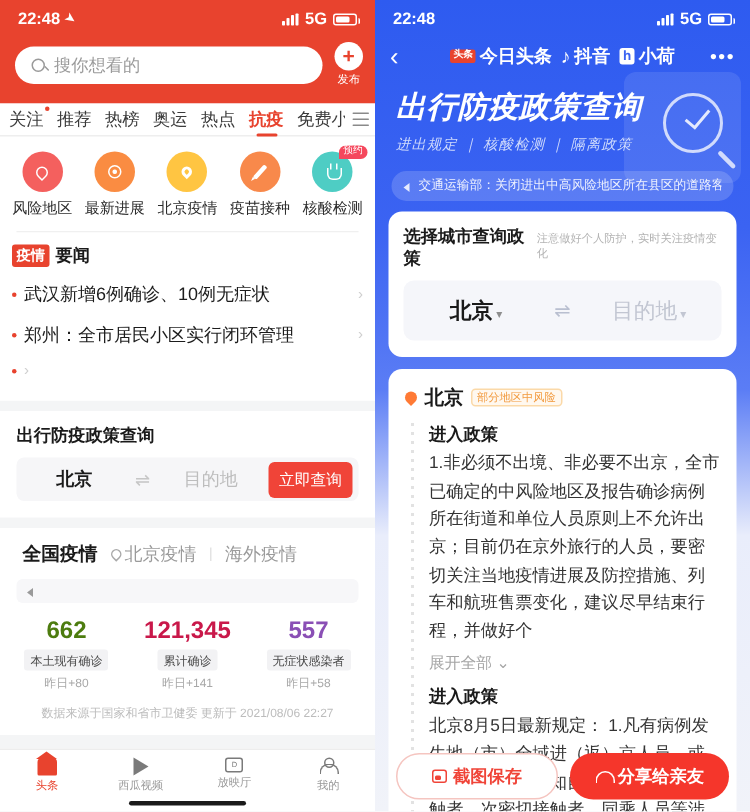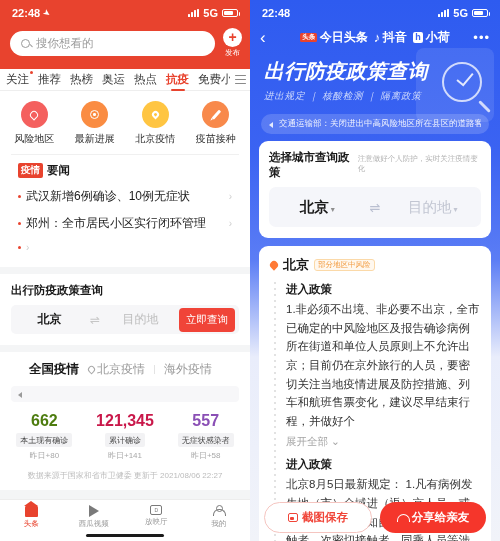--- a/index.html
+++ b/index.html
@@ -61,40 +61,40 @@
   .pin2{width:9px;height:9px;border:1.6px solid #fff;border-radius:50%;position:relative;}
   .pin2::after{content:"";position:absolute;left:2.2px;top:2.2px;width:2.6px;height:2.6px;background:#fff;border-radius:50%;}
   .pin3{width:7px;height:7px;border:2px solid #fff;border-radius:50% 50% 50% 0;transform:rotate(-45deg);}
   .pen{width:2.5px;height:11px;background:#fff;border-radius:1px;transform:rotate(42deg);position:relative;}
   .pen::after{content:"";position:absolute;bottom:-3px;left:-0.3px;border-left:1.6px solid transparent;border-right:1.6px solid transparent;border-top:3px solid #fff;}
   .flask{width:9px;height:11px;position:relative;}
   .flask::before{content:"";position:absolute;left:2.8px;top:0;width:3.4px;height:4px;border-left:1.5px solid #fff;border-right:1.5px solid #fff;}
   .flask::after{content:"";position:absolute;left:0.6px;bottom:0;width:7.8px;height:7px;border:1.5px solid #fff;border-radius:0 0 4px 4px;border-top:none;}
 
   .hr { height:1px; background:#f0f0f0; margin:0 11px; }
-  .news { padding:8px 18px 9px; background:#fff; }
+  .news { padding:8px 8px 9px; background:#fff; }
   .newshead { display:flex; align-items:center; gap:4px; margin-bottom:5px; }
   .nh-tag { background:#e8432e; color:#fff; font-size:9.5px; padding:1px 3px; border-radius:2px; font-weight:bold; }
   .nh-t { font-size:11.5px; font-weight:bold; color:#1a1a1a; }
   .nrow { display:flex; align-items:center; gap:5px; padding:5px 0; }
   .nbullet { width:3px; height:3px; background:#e8432e; border-radius:50%; flex:none; }
   .ntext { font-size:12px; color:#1c1c1c; flex:1; }
   .nchev { color:#cfcfcf; font-size:10px; }
 
   .policy { background:#fff; padding:9px 11px 11px; }
   .ptitle { font-size:11.5px; font-weight:bold; color:#1a1a1a; margin-bottom:7px; }
   .pbar { background:#f6f6f8; border-radius:5px; height:29px; display:flex; align-items:center;
           padding:0 4px 0 0; gap:0; }
   .pfrom { flex:1; text-align:center; font-size:12px; color:#1a1a1a; font-weight:bold; }
   .pswap { color:#c6c6c6; font-size:12px; padding:0 2px; }
   .pto { flex:1; text-align:center; font-size:12px; color:#bdbdbd; }
   .pbtn { background:#f04438; color:#fff; font-size:10.5px; padding:5px 7px; border-radius:4px; white-space:nowrap; }
 
   .epi { background:#fff; padding:9px 0 9px; }
-  .etabs { display:flex; align-items:center; gap:9px; padding:0 29px 8px; }
+  .etabs { display:flex; align-items:center; gap:9px; padding:0 15px 8px; }
   .etab { font-size:12px; color:#9b9b9b; display:flex; align-items:center; gap:2px; }
   .etab.active { color:#1a1a1a; font-weight:bold; font-size:12.5px; }
   .gpin { width:7px; height:7px; border:1.2px solid #a9a9a9; border-radius:50% 50% 50% 0; transform:rotate(-45deg); }
   .esep { width:1px; height:9px; background:#e3e3e3; }
   .notice { margin:0 11px; background:#f7f7f9; border-radius:4px; padding:5px 7px;
             display:flex; align-items:center; gap:4px; }
   .spk { width:6px; height:6px; position:relative; flex:none; }
   .spk::before{content:"";position:absolute;left:0;top:1px;border-top:3px solid transparent;border-bottom:3px solid transparent;border-right:4px solid #9a9a9a;}
   .ntxt { font-size:9px; color:#6b6b6b; white-space:nowrap; }
   .stats { display:flex; padding:10px 4px 2px; }
@@ -261,20 +261,27 @@
           <div class="qc" style="background:#ffc542">
               <span class="pin3"></span>
             </div>
           <div class="qt">北京疫情</div>
         </div>
         <div class="qi">
           <div class="qc" style="background:#f8894b">
               <span class="pen"></span>
             </div>
           <div class="qt">疫苗接种</div>
+        </div>
+        <div class="qi">
+          <div class="qc" style="background:#4ecdc4">
+              <span class="flask"></span>
+            </div>
+          <div class="qbadge">预约</div>
+          <div class="qt">核酸检测</div>
         </div>
       </div>
       <div class="hr"></div>
 
       <div class="news">
         <div class="newshead">
           <span class="nh-tag">疫情</span>
           <span class="nh-t">要闻</span>
         </div>
         <div class="nrow">

